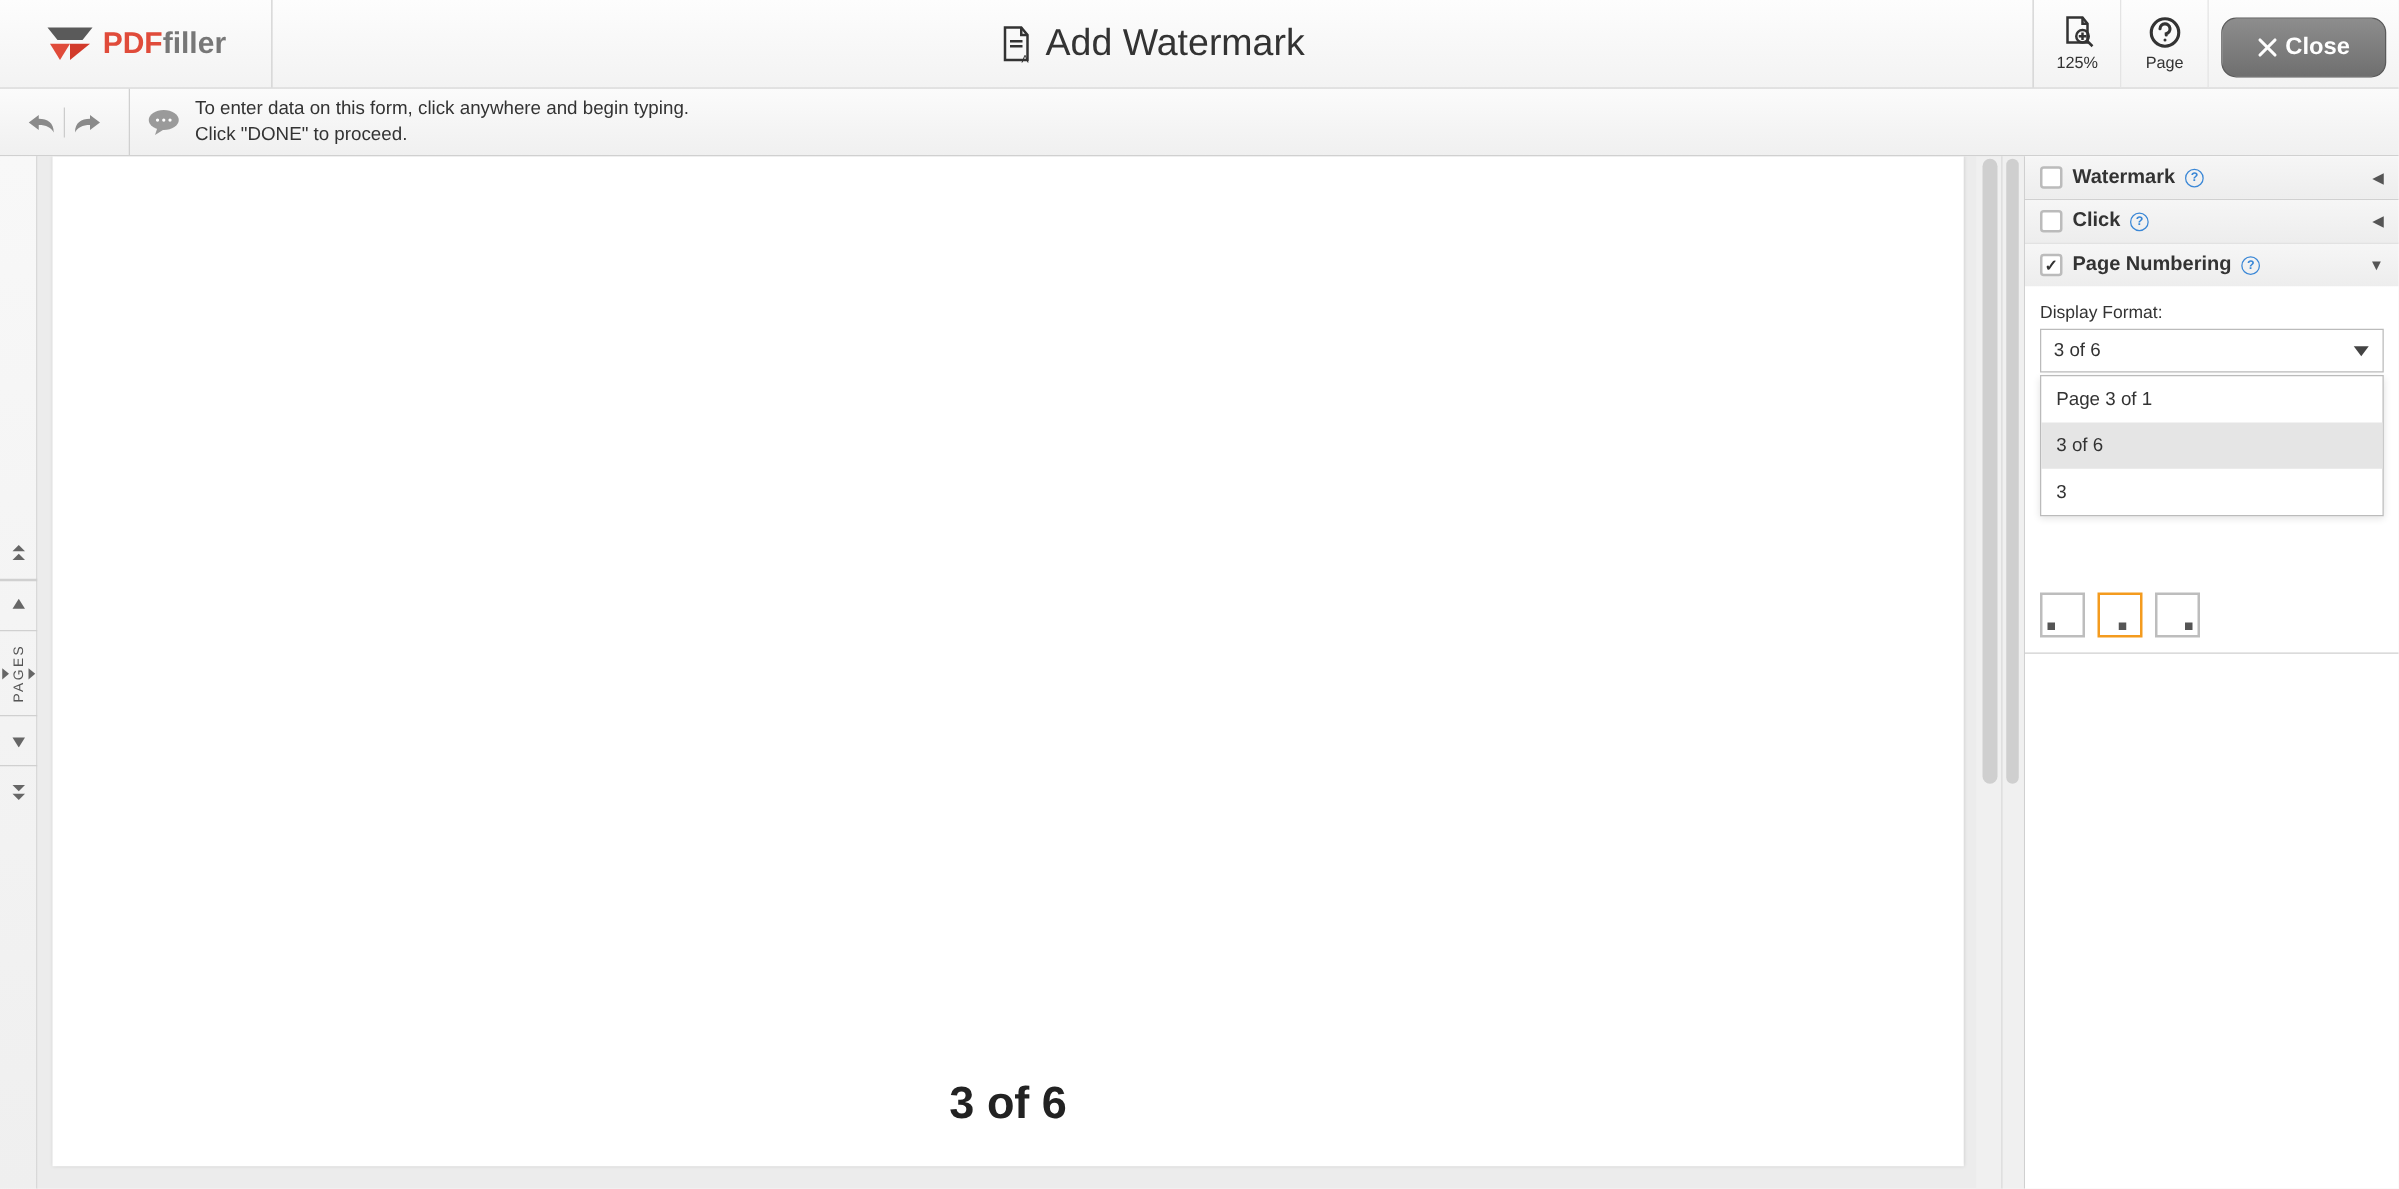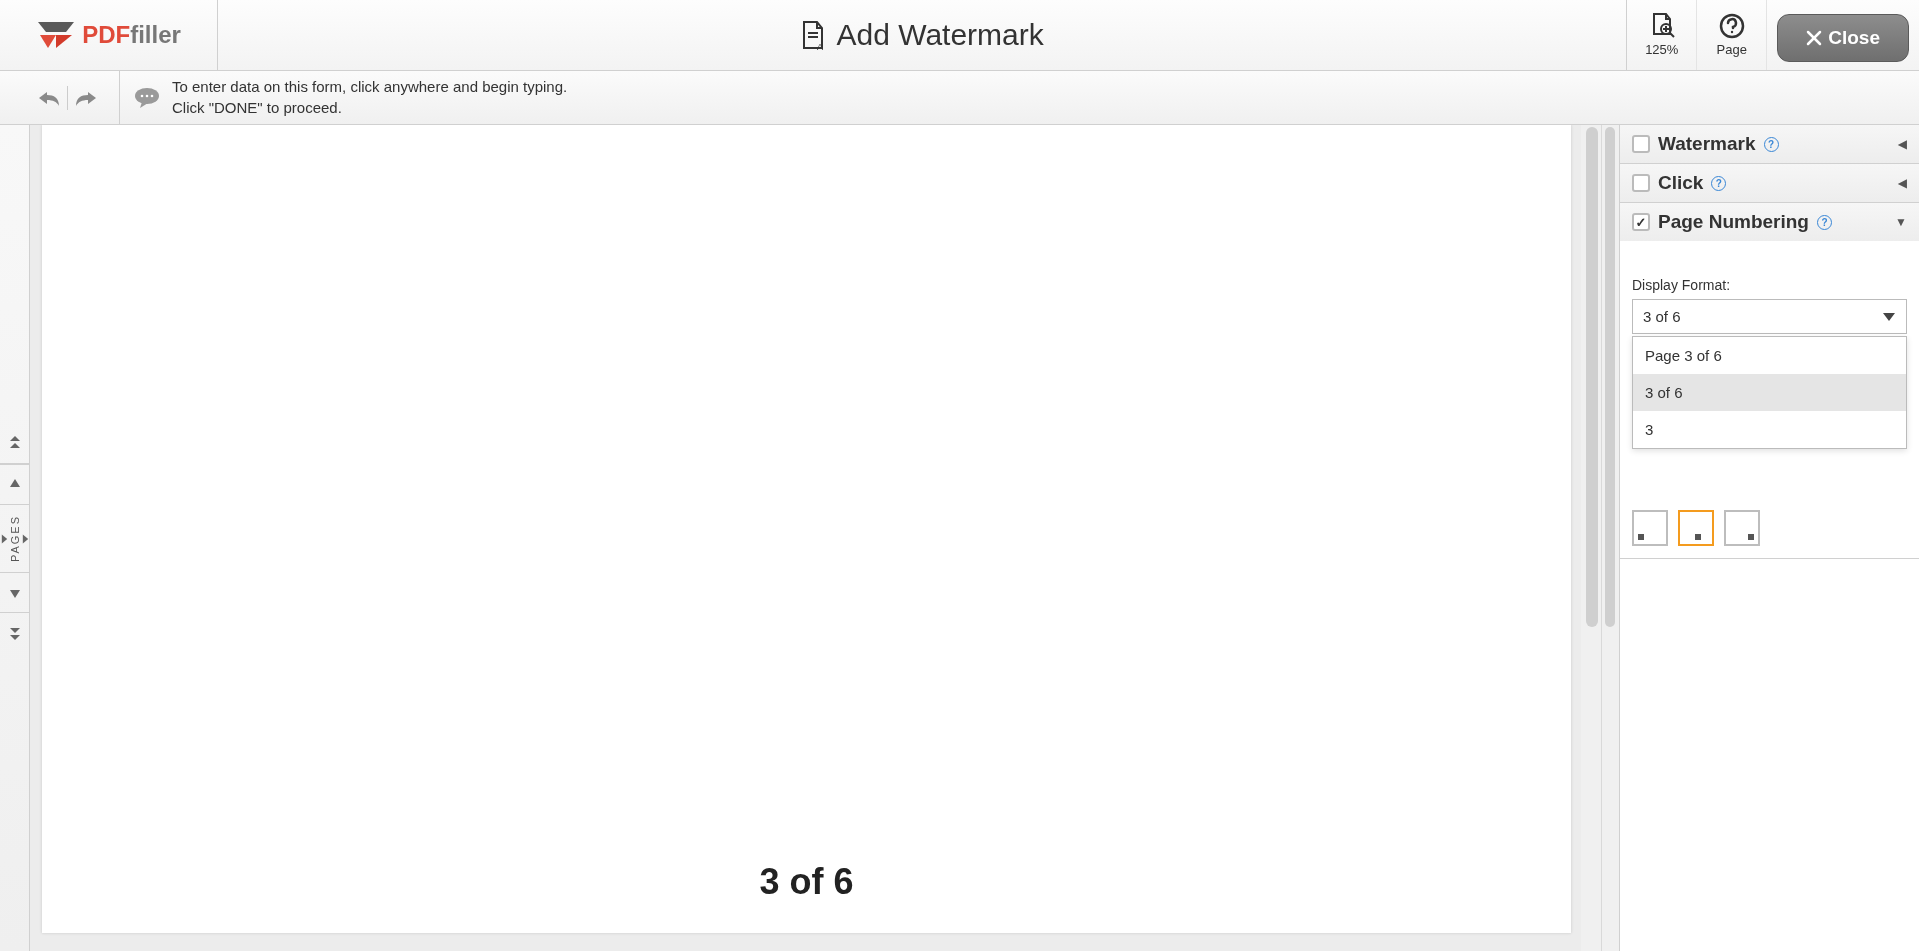--- a/index.html
+++ b/index.html
@@ -11,21 +11,21 @@
 .logo { display: flex; align-items: center; }
 .logo-mark { width: 40px; height: 30px; position: relative; margin-right: 6px; }
 .title-cell { flex: 1; display: flex; align-items: center; justify-content: center; gap: 10px; }
 .title-text { font-size: 30px; color: #333; }
 .right-tools { display: flex; align-items: flex-end; border-left: 1px solid #d0d0d0; }
 .tool { width: 70px; height: 71px; display: flex; flex-direction: column; align-items: center; justify-content: center; gap: 2px; border-right: 1px solid #e4e4e4; cursor: pointer; }
 .tool-label { font-size: 13px; color: #333; }
 .close-btn { margin: 8px 10px; padding: 12px 28px; background: linear-gradient(#8d8d8d,#6f6f6f); border: 1px solid #5a5a5a; border-radius: 12px; color: #fff; font-size: 19px; font-weight: bold; display: flex; align-items: center; gap: 6px; cursor: pointer; }
 
 
-.second-bar { height: 54px; display: flex; border-bottom: 1px solid #d0d0d0; background: linear-gradient(#fbfbfb,#f0f0f0); padding-left: 16px; }
+.second-bar { height: 54px; display: flex; border-bottom: 1px solid #d0d0d0; background: linear-gradient(#fbfbfb,#f0f0f0); }
 .undo-cell { width: 104px; display: flex; align-items: center; justify-content: center; gap: 6px; border-right: 1px solid #d0d0d0; }
 .undo-cell .sep { width: 1px; height: 24px; background: #ccc; }
 .hint-cell { flex: 1; display: flex; align-items: center; gap: 12px; padding: 0 14px; }
 .hint-text { font-size: 15px; color: #333; line-height: 1.35; }
 
 
 .main { display: flex; height: calc(951px - 71px - 54px); }
 .page-nav-rail { width: 30px; background: linear-gradient(#f8f8f8,#efefef); border-right: 1px solid #d0d0d0; display: flex; flex-direction: column; align-items: center; }
 .nav-spacer { flex: 1; }
 .nav-btn { width: 30px; height: 40px; display: flex; align-items: center; justify-content: center; border-top: 1px solid #d0d0d0; cursor: pointer; color: #666; }
@@ -39,24 +39,24 @@
 .v-thumb { position: absolute; right: 3px; top: 2px; width: 12px; height: 500px; background: #cfcfcf; border-radius: 6px; }
 
 .side-scroll-gap { width: 18px; background: #f0f0f0; border-left:1px solid #d9d9d9; position:relative;}
 .side-thumb { position:absolute; left:3px; top:2px; width:10px; height:500px; background:#cfcfcf; border-radius:5px; }
 
 .right-panel { width: 300px; background: #fff; border-left: 1px solid #d0d0d0; display: flex; flex-direction: column; }
 .panel-sect { border-bottom: 1px solid #d0d0d0; }
 .panel-head { display: flex; align-items: center; gap: 8px; padding: 8px 12px; background: linear-gradient(#f6f6f6,#ededed); cursor: pointer; }
 .chk { width: 18px; height: 18px; border: 2px solid #bbb; border-radius: 3px; background: #fff; display: inline-flex; align-items: center; justify-content: center; }
 .chk.checked::after { content: "✓"; color: #333; font-size: 13px; font-weight: bold; }
-.panel-title { font-size: 19px; font-weight: bold; color: #333; }
+.panel-title { font-size: 16px; font-weight: bold; color: #333; }
 .help-q { width: 15px; height: 15px; border: 1.5px solid #3a87d6; color: #3a87d6; border-radius: 50%; font-size: 10px; display: inline-flex; align-items: center; justify-content: center; font-weight: bold; }
 .panel-arrow { margin-left: auto; color: #555; font-size: 12px; }
-.panel-body { padding: 12px; margin-top: 24px; }
+.panel-body { padding: 12px; }
 .field-label { font-size: 14px; color: #333; margin-bottom: 6px; }
 .select { position: relative; }
 .select-box { border: 1px solid #bbb; padding: 8px 10px; font-size: 15px; color: #333; display: flex; align-items: center; justify-content: space-between; cursor: pointer; background:#fff; }
 .dropdown { position: absolute; left: 0; right: 0; top: 100%; margin-top: 2px; border: 1px solid #bbb; background: #fff; z-index: 10; box-shadow: 0 2px 6px rgba(0,0,0,.12); }
 .opt { padding: 10px 12px; font-size: 15px; color: #333; cursor: pointer; }
 .opt.selected { background: #e5e5e5; }
 
 .pos-grid { display: flex; flex-direction: column; gap: 8px; margin-top: 176px; }
 .pos-row { display: flex; gap: 10px; }
 .pos-cell { width: 36px; height: 36px; border: 2px solid #bdbdbd; background: #fff; position: relative; cursor: pointer; }
@@ -246,21 +246,21 @@
         <div class="select">
           <div class="select-box">
             <span>3 of 6</span>
             <span>
               <svg width="14" height="10" viewBox="0 0 14 10" fill="#444">
                   <path d="M1 1 H13 L7 9 Z"></path>
                 </svg>
             </span>
           </div>
           <div class="dropdown">
-            <div class="opt">Page 3 of 6</div>
+            <div class="opt">Page 3 of 1</div>
             <div class="opt selected">3 of 6</div>
             <div class="opt">3</div>
           </div>
         </div>
 
         <div class="pos-grid">
           <div class="pos-row">
             <div class="pos-cell bl">
                 <span class="dot"></span>
               </div>

